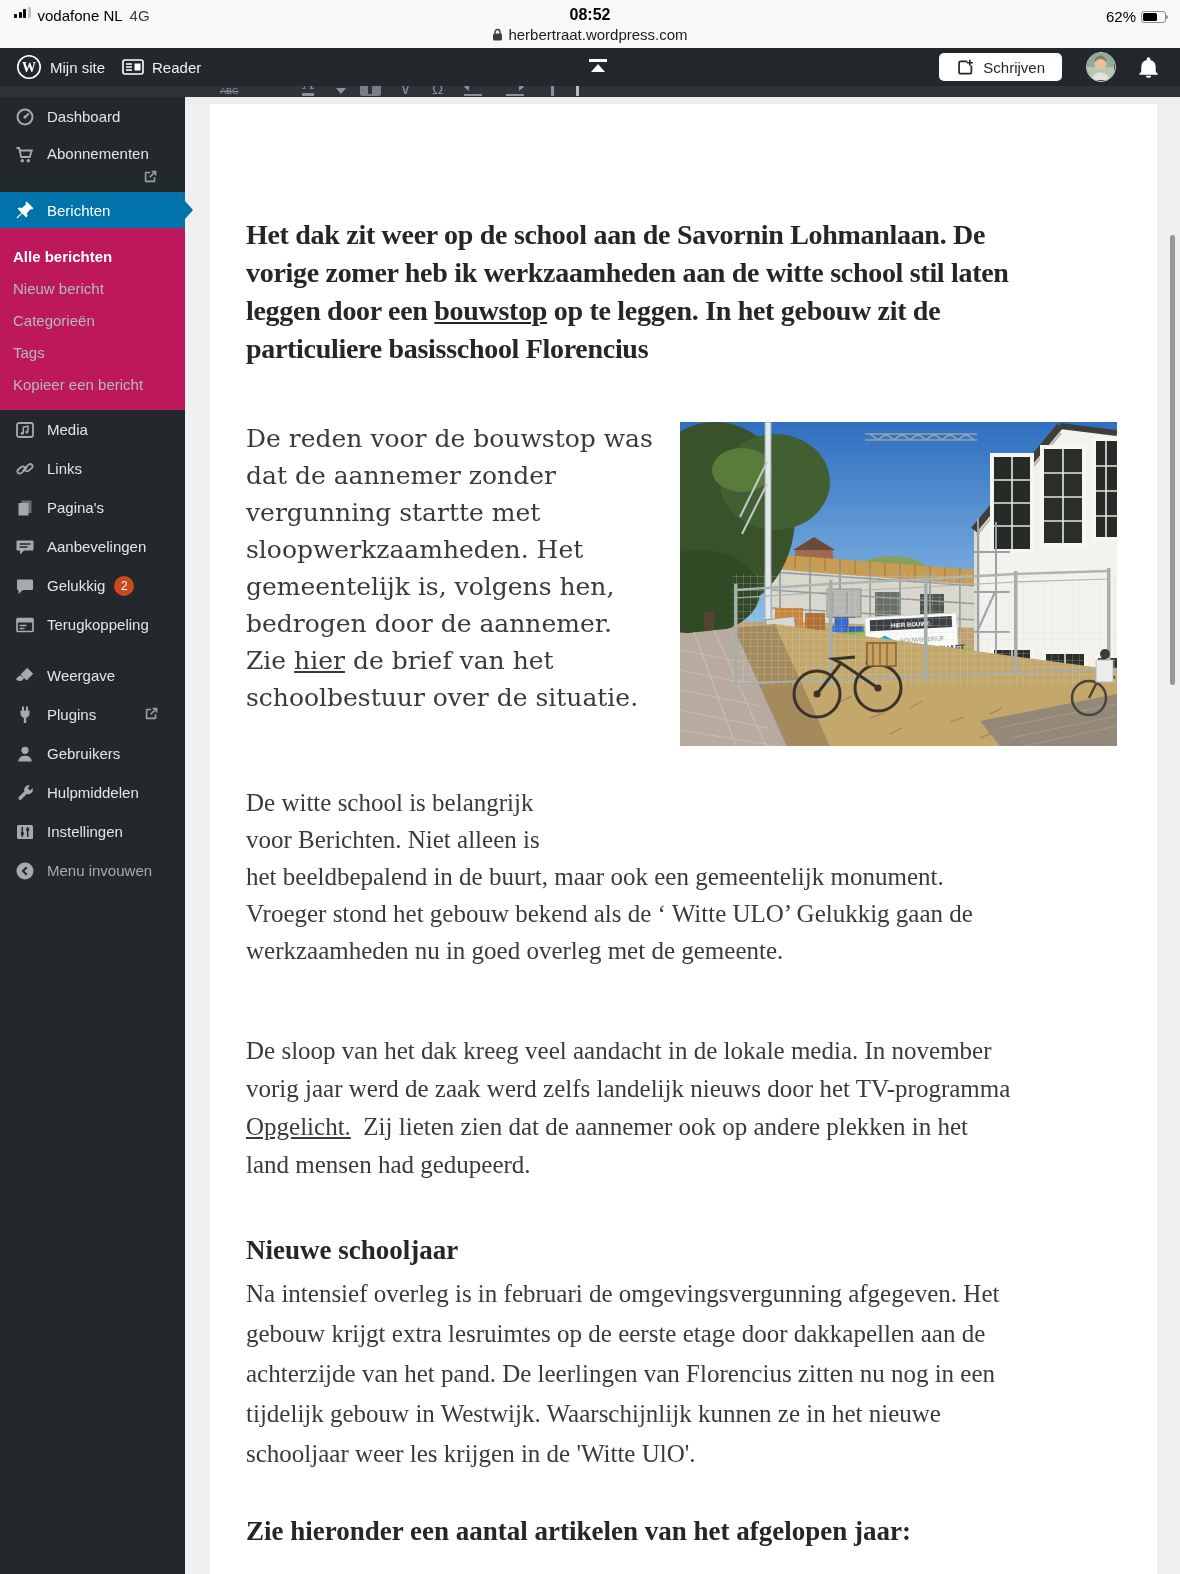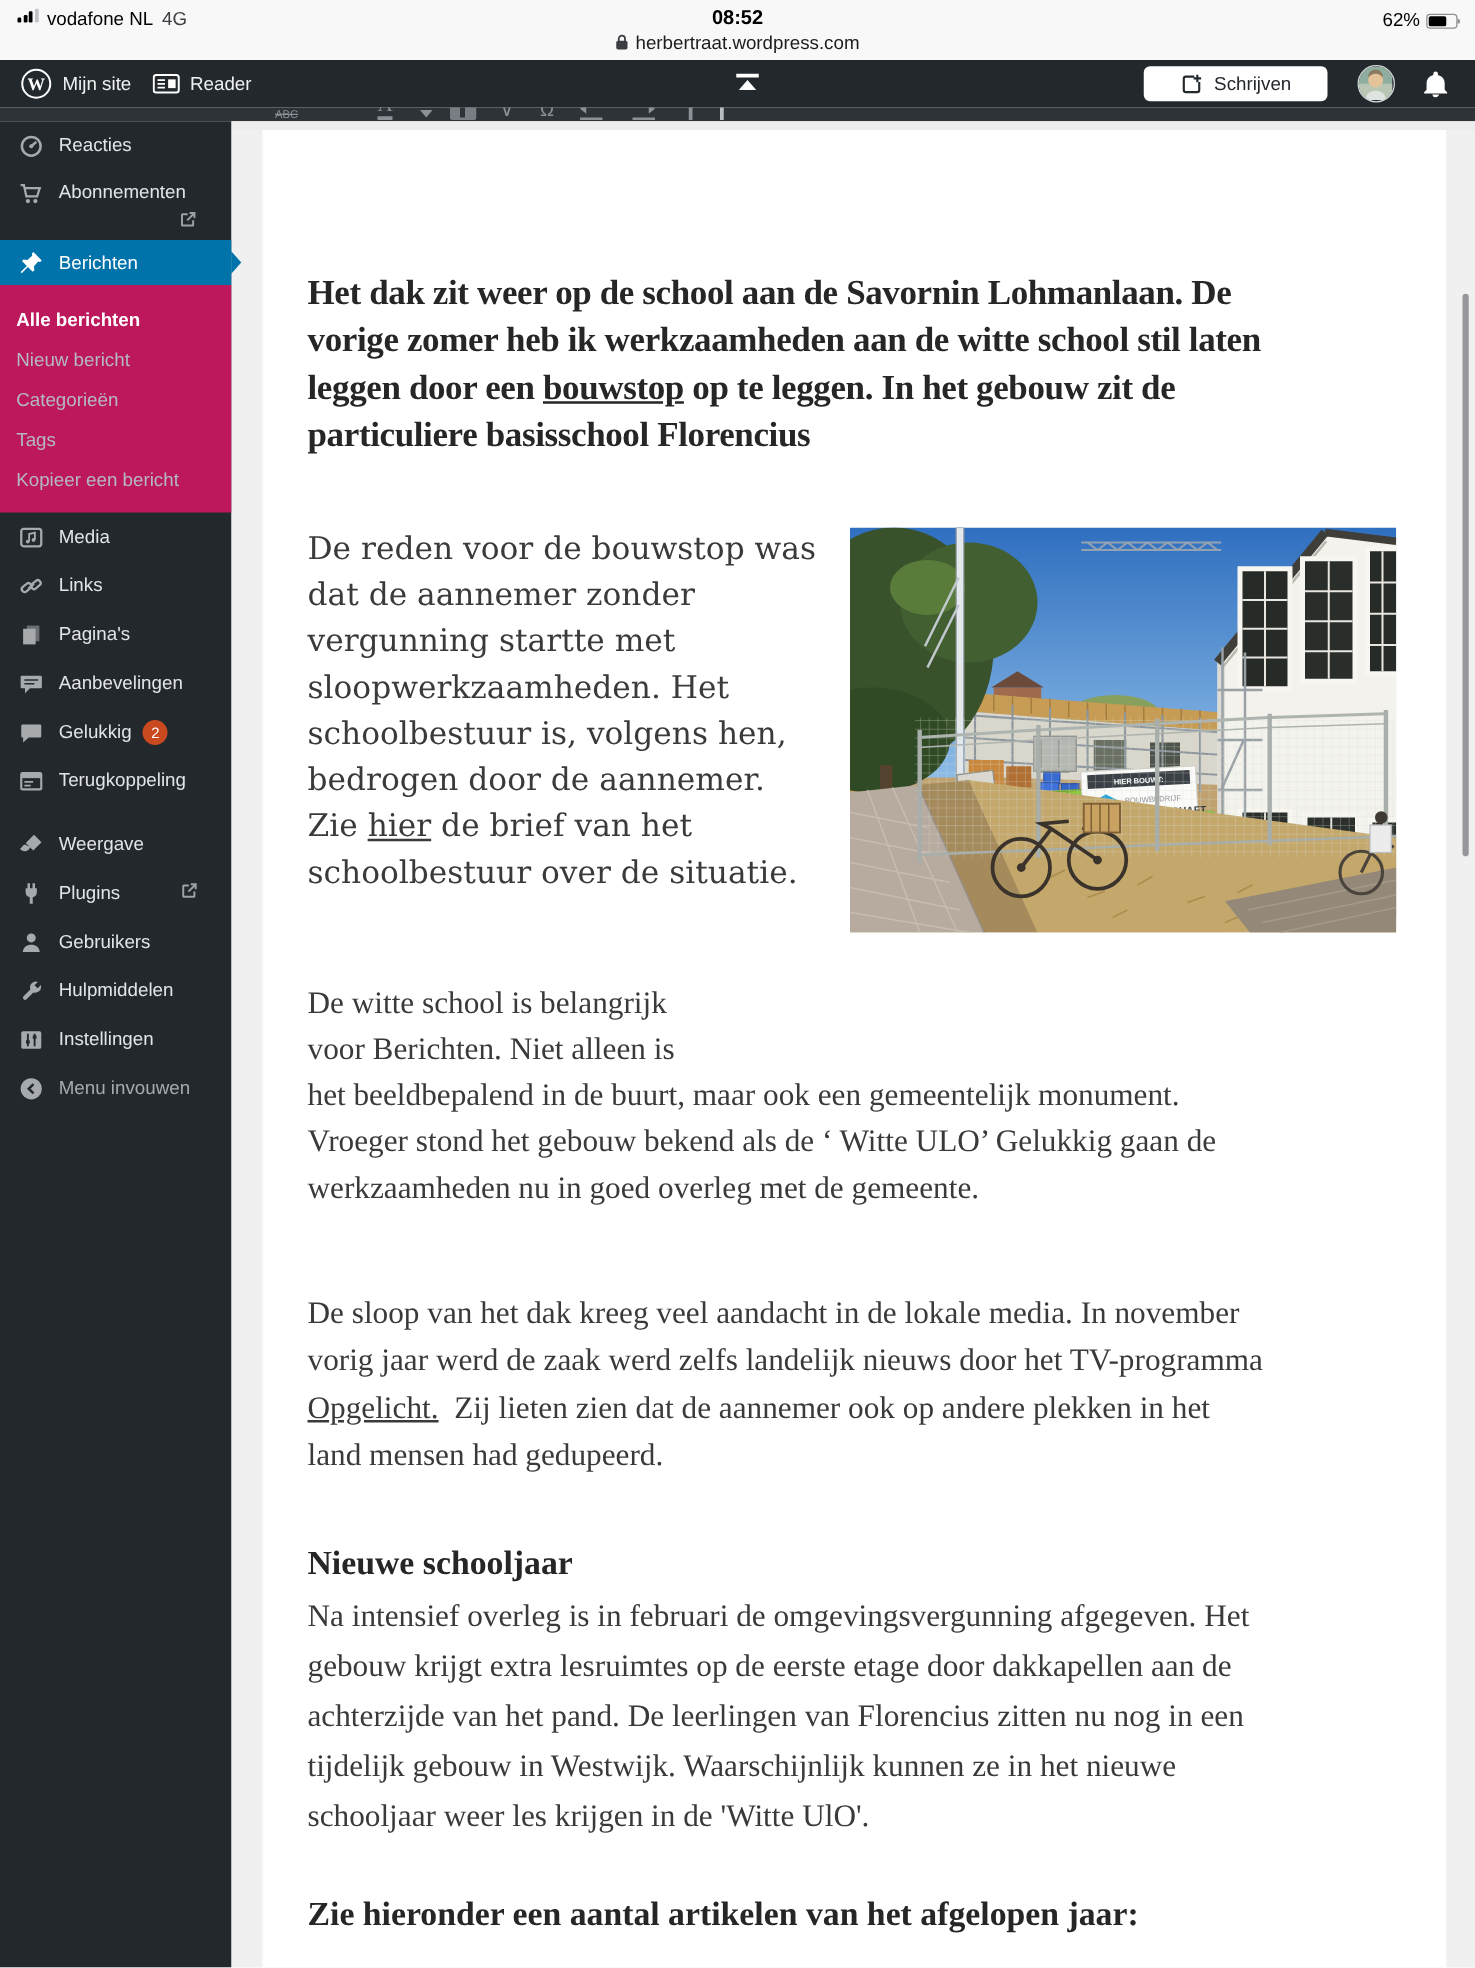--- a/index.html
+++ b/index.html
@@ -22,21 +22,21 @@
   .url-row { position:absolute; left:0; right:0; top:26px; text-align:center; font-size:15px; color:#1c1c1e; }
   .url-row svg { vertical-align:-1px; margin-right:5px; }
 
   
   .admin-bar { position:absolute; left:0; top:48px; width:1180px; height:38px; background:#23282d; color:#eef0f1; }
   .ab-left { position:absolute; left:12px; top:0; height:38px; display:flex; align-items:center; gap:9px; font-size:15px; }
   .ab-group { display:flex; align-items:center; gap:8px; height:38px; padding:0 4px; cursor:pointer; }
   .collapse-ic { position:absolute; left:589px; top:11px; width:18px; cursor:pointer; }
   .collapse-ic .bar { width:18px; height:3px; background:#fff; margin-bottom:2px; }
   .collapse-ic .tri { width:0; height:0; margin:0 auto; border-left:7px solid transparent; border-right:7px solid transparent; border-bottom:8px solid #fff; }
-  .write-btn { position:absolute; right:118px; top:5px; height:28px; background:#fff; color:#23282d; border:none; border-radius:5px; font-size:15px; font-family:"Liberation Sans",sans-serif; display:flex; align-items:center; gap:8px; padding:0 29px; cursor:pointer; }
+  .write-btn { position:absolute; right:118px; top:5px; height:28px; background:#fff; color:#23282d; border:none; border-radius:5px; font-size:15px; font-family:"Liberation Sans",sans-serif; display:flex; align-items:center; gap:8px; padding:0 17px; cursor:pointer; }
   .avatar { position:absolute; right:64px; top:4px; width:30px; height:30px; border-radius:50%; overflow:hidden; border:1.5px solid #d7dadd; cursor:pointer; }
   .bell { position:absolute; right:20px; top:8px; cursor:pointer; }
 
   
   .tstrip { position:absolute; left:0; top:86px; width:1180px; height:11px; background:#2e3338; }
   .tstrip-icons { position:absolute; left:210px; top:0; width:947px; height:11px; overflow:hidden; }
   .ti { position:absolute; bottom:1px; color:#8b9196; font-size:15px; line-height:1; cursor:pointer; }
   .ti.small { font-size:9px; letter-spacing:0; text-decoration:line-through; }
   .ti.au { font-family:"Liberation Serif",serif; font-size:17px; border-bottom:3px solid #8b9196; padding-bottom:1px; }
   .ti.caret { width:0; height:0; border-left:5px solid transparent; border-right:5px solid transparent; border-top:6px solid #8b9196; bottom:3px; }
@@ -185,21 +185,21 @@
 <div class="sidebar">
 
   <div class="s-item">
     <span class="s-ico">
         <svg viewBox="0 0 20 20">
           <circle cx="10" cy="10" r="7.5" fill="none" stroke="currentColor" stroke-width="2"></circle>
           <path d="M10 10L14 6.5" stroke="currentColor" stroke-width="2"></path>
           <circle cx="10" cy="10" r="1.6" fill="currentColor"></circle>
         </svg>
       </span>
-    <span class="s-label">Reacties</span>
+    <span class="s-label">Dashboard</span>
   </div>
 
   <div class="s-item tall">
     <span class="s-ico">
         <svg viewBox="0 0 20 20">
           <path d="M1.5 3h2.6l2 9h8.6l2.1-6.5H5" fill="none" stroke="currentColor" stroke-width="1.8"></path>
           <circle cx="7.3" cy="15.8" r="1.7" fill="currentColor"></circle>
           <circle cx="13.3" cy="15.8" r="1.7" fill="currentColor"></circle>
         </svg>
       </span>
@@ -367,21 +367,21 @@
 
   <div class="post-heading txt"><span>Het dak zit weer op de school aan de Savornin Lohmanlaan. De
 vorige zomer heb ik werkzaamheden aan de witte school stil laten
 leggen door een </span><span class="lnk">bouwstop</span><span> op te leggen. In het gebouw zit de
 particuliere basisschool Florencius</span></div>
 
   <div class="para1 txt"><span>De reden voor de bouwstop was
 dat de aannemer zonder
 vergunning startte met
 sloopwerkzaamheden. Het
-schoolbestuur is, volgens hen,
+gemeentelijk is, volgens hen,
 bedrogen door de aannemer.
 Zie </span><span class="lnk b">hier</span><span> de brief van het
 schoolbestuur over de situatie.</span></div>
 
   <svg class="photo" viewBox="0 0 437 324" preserveAspectRatio="none">
     <defs>
       <linearGradient id="sky" x1="0" y1="0" x2="0" y2="1">
         <stop offset="0" stop-color="#2f6fc0"></stop>
           <stop offset="1" stop-color="#93c1e9"></stop>
       </linearGradient>

